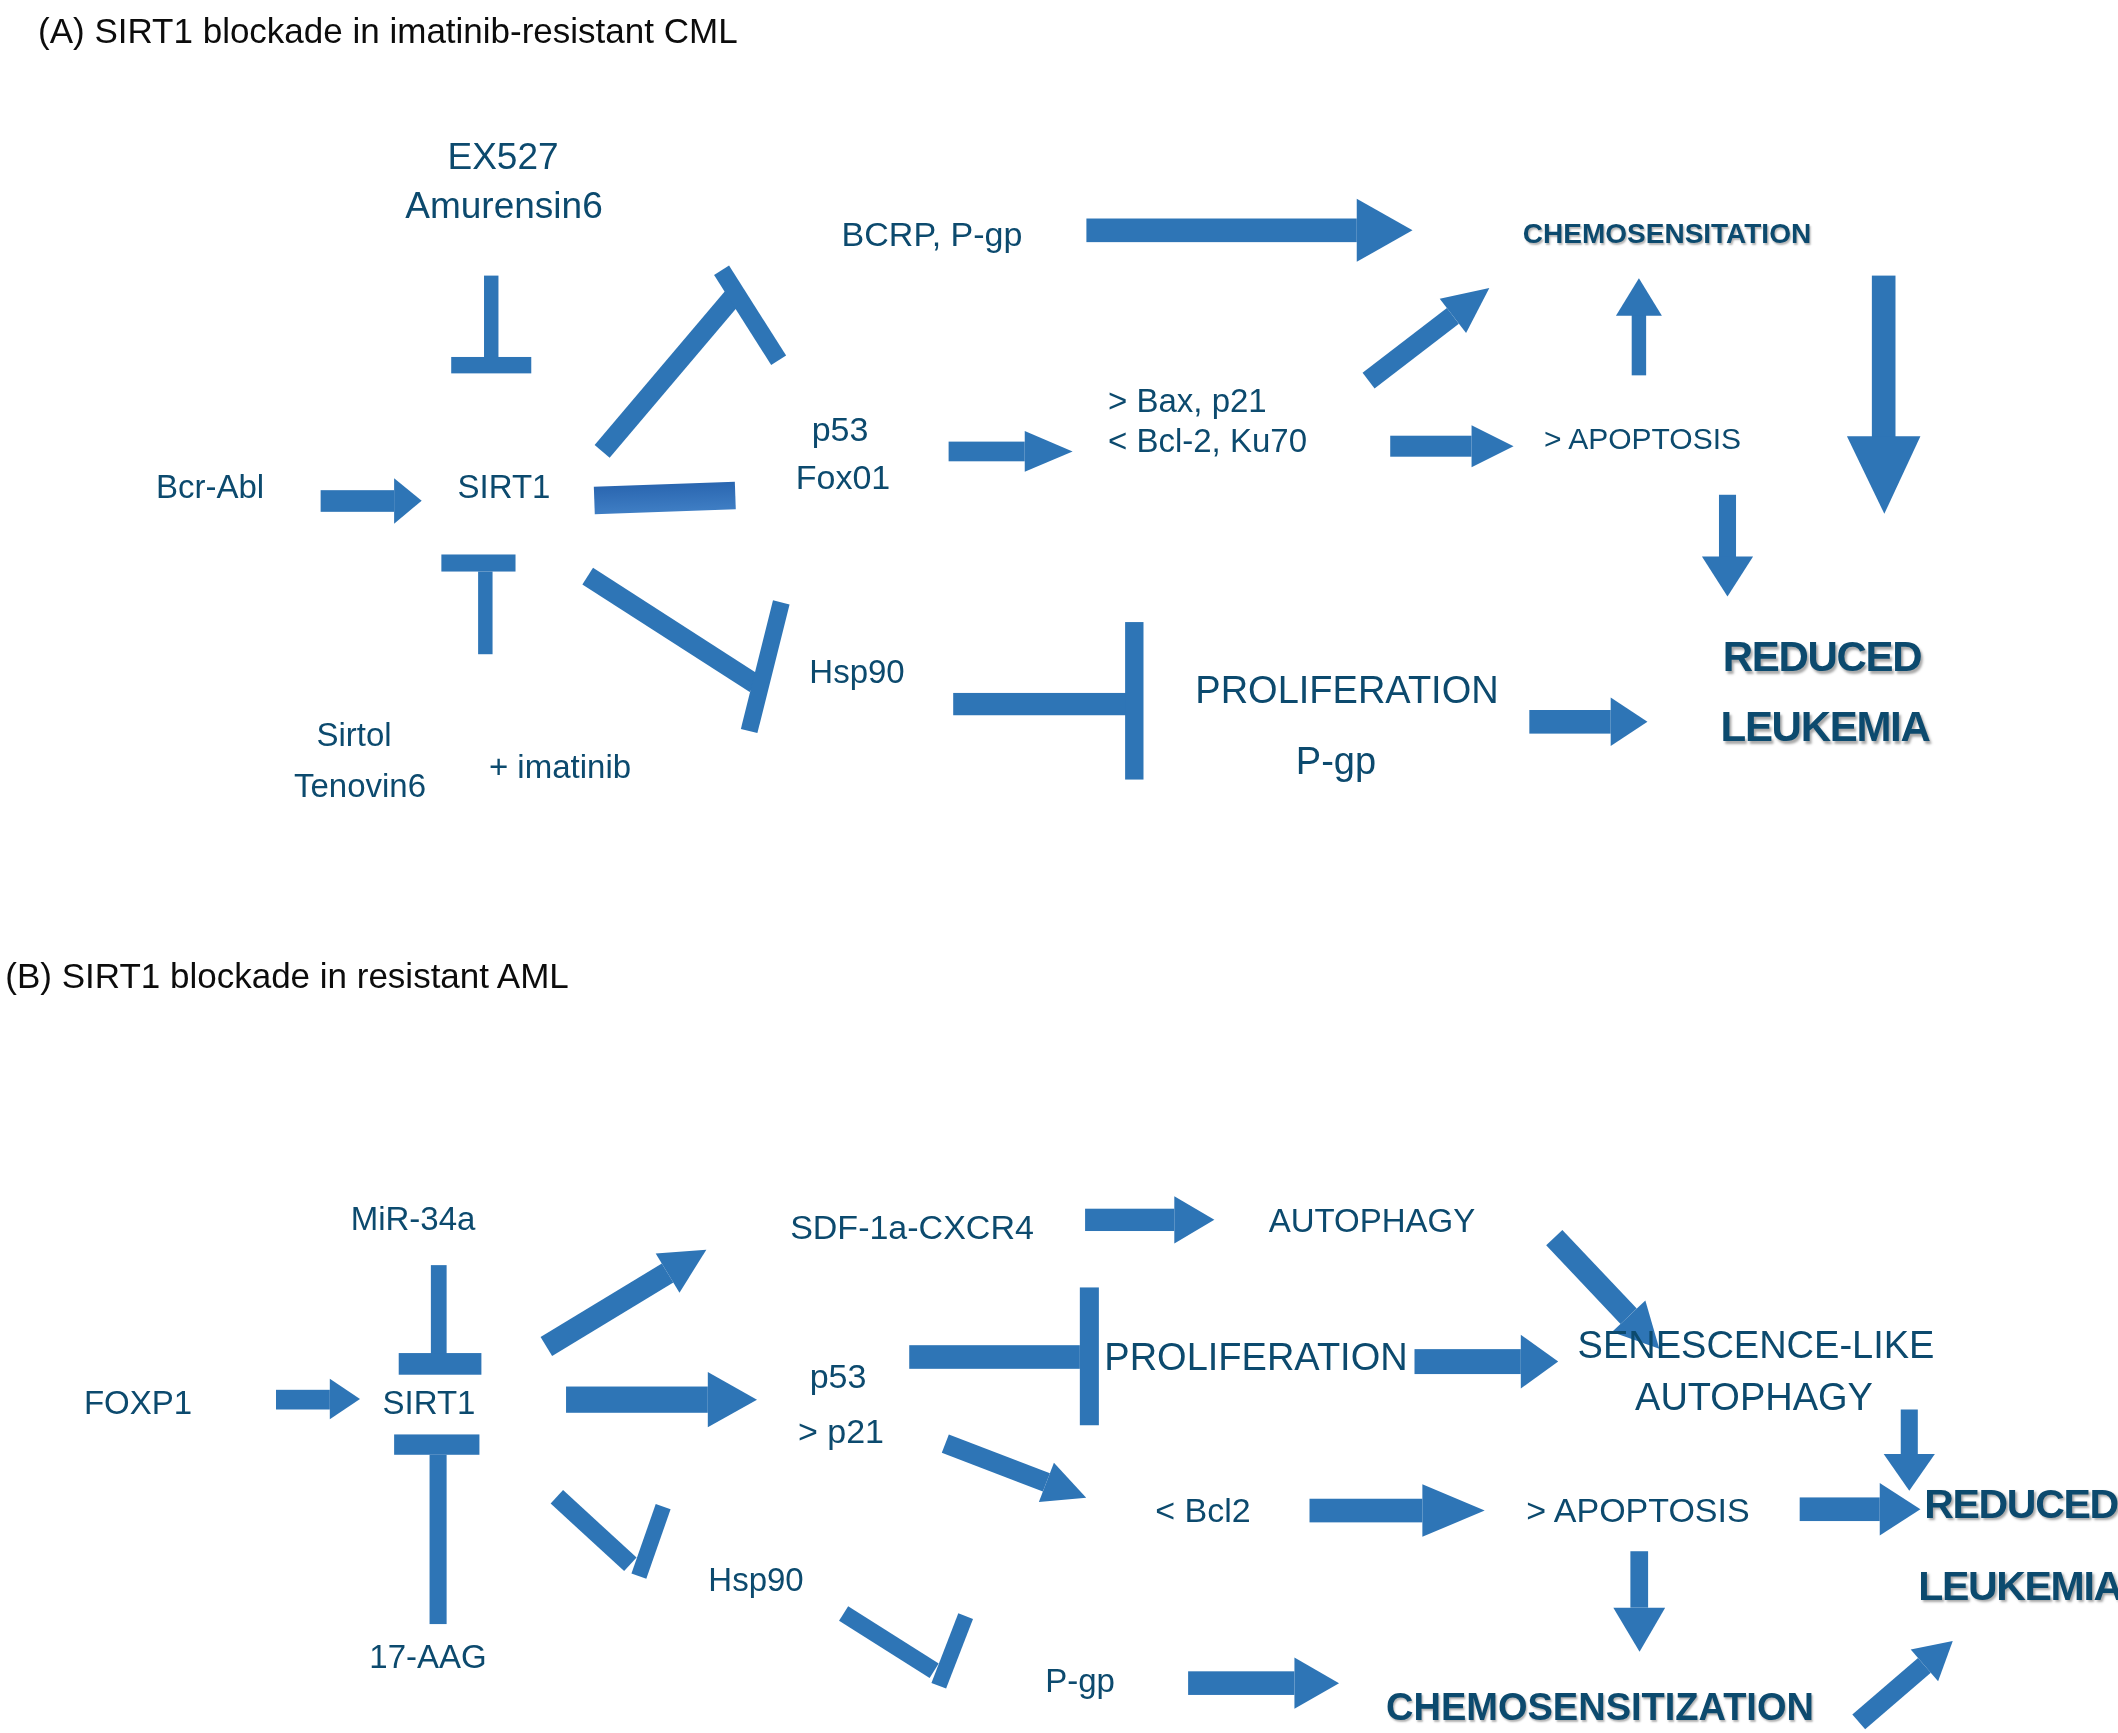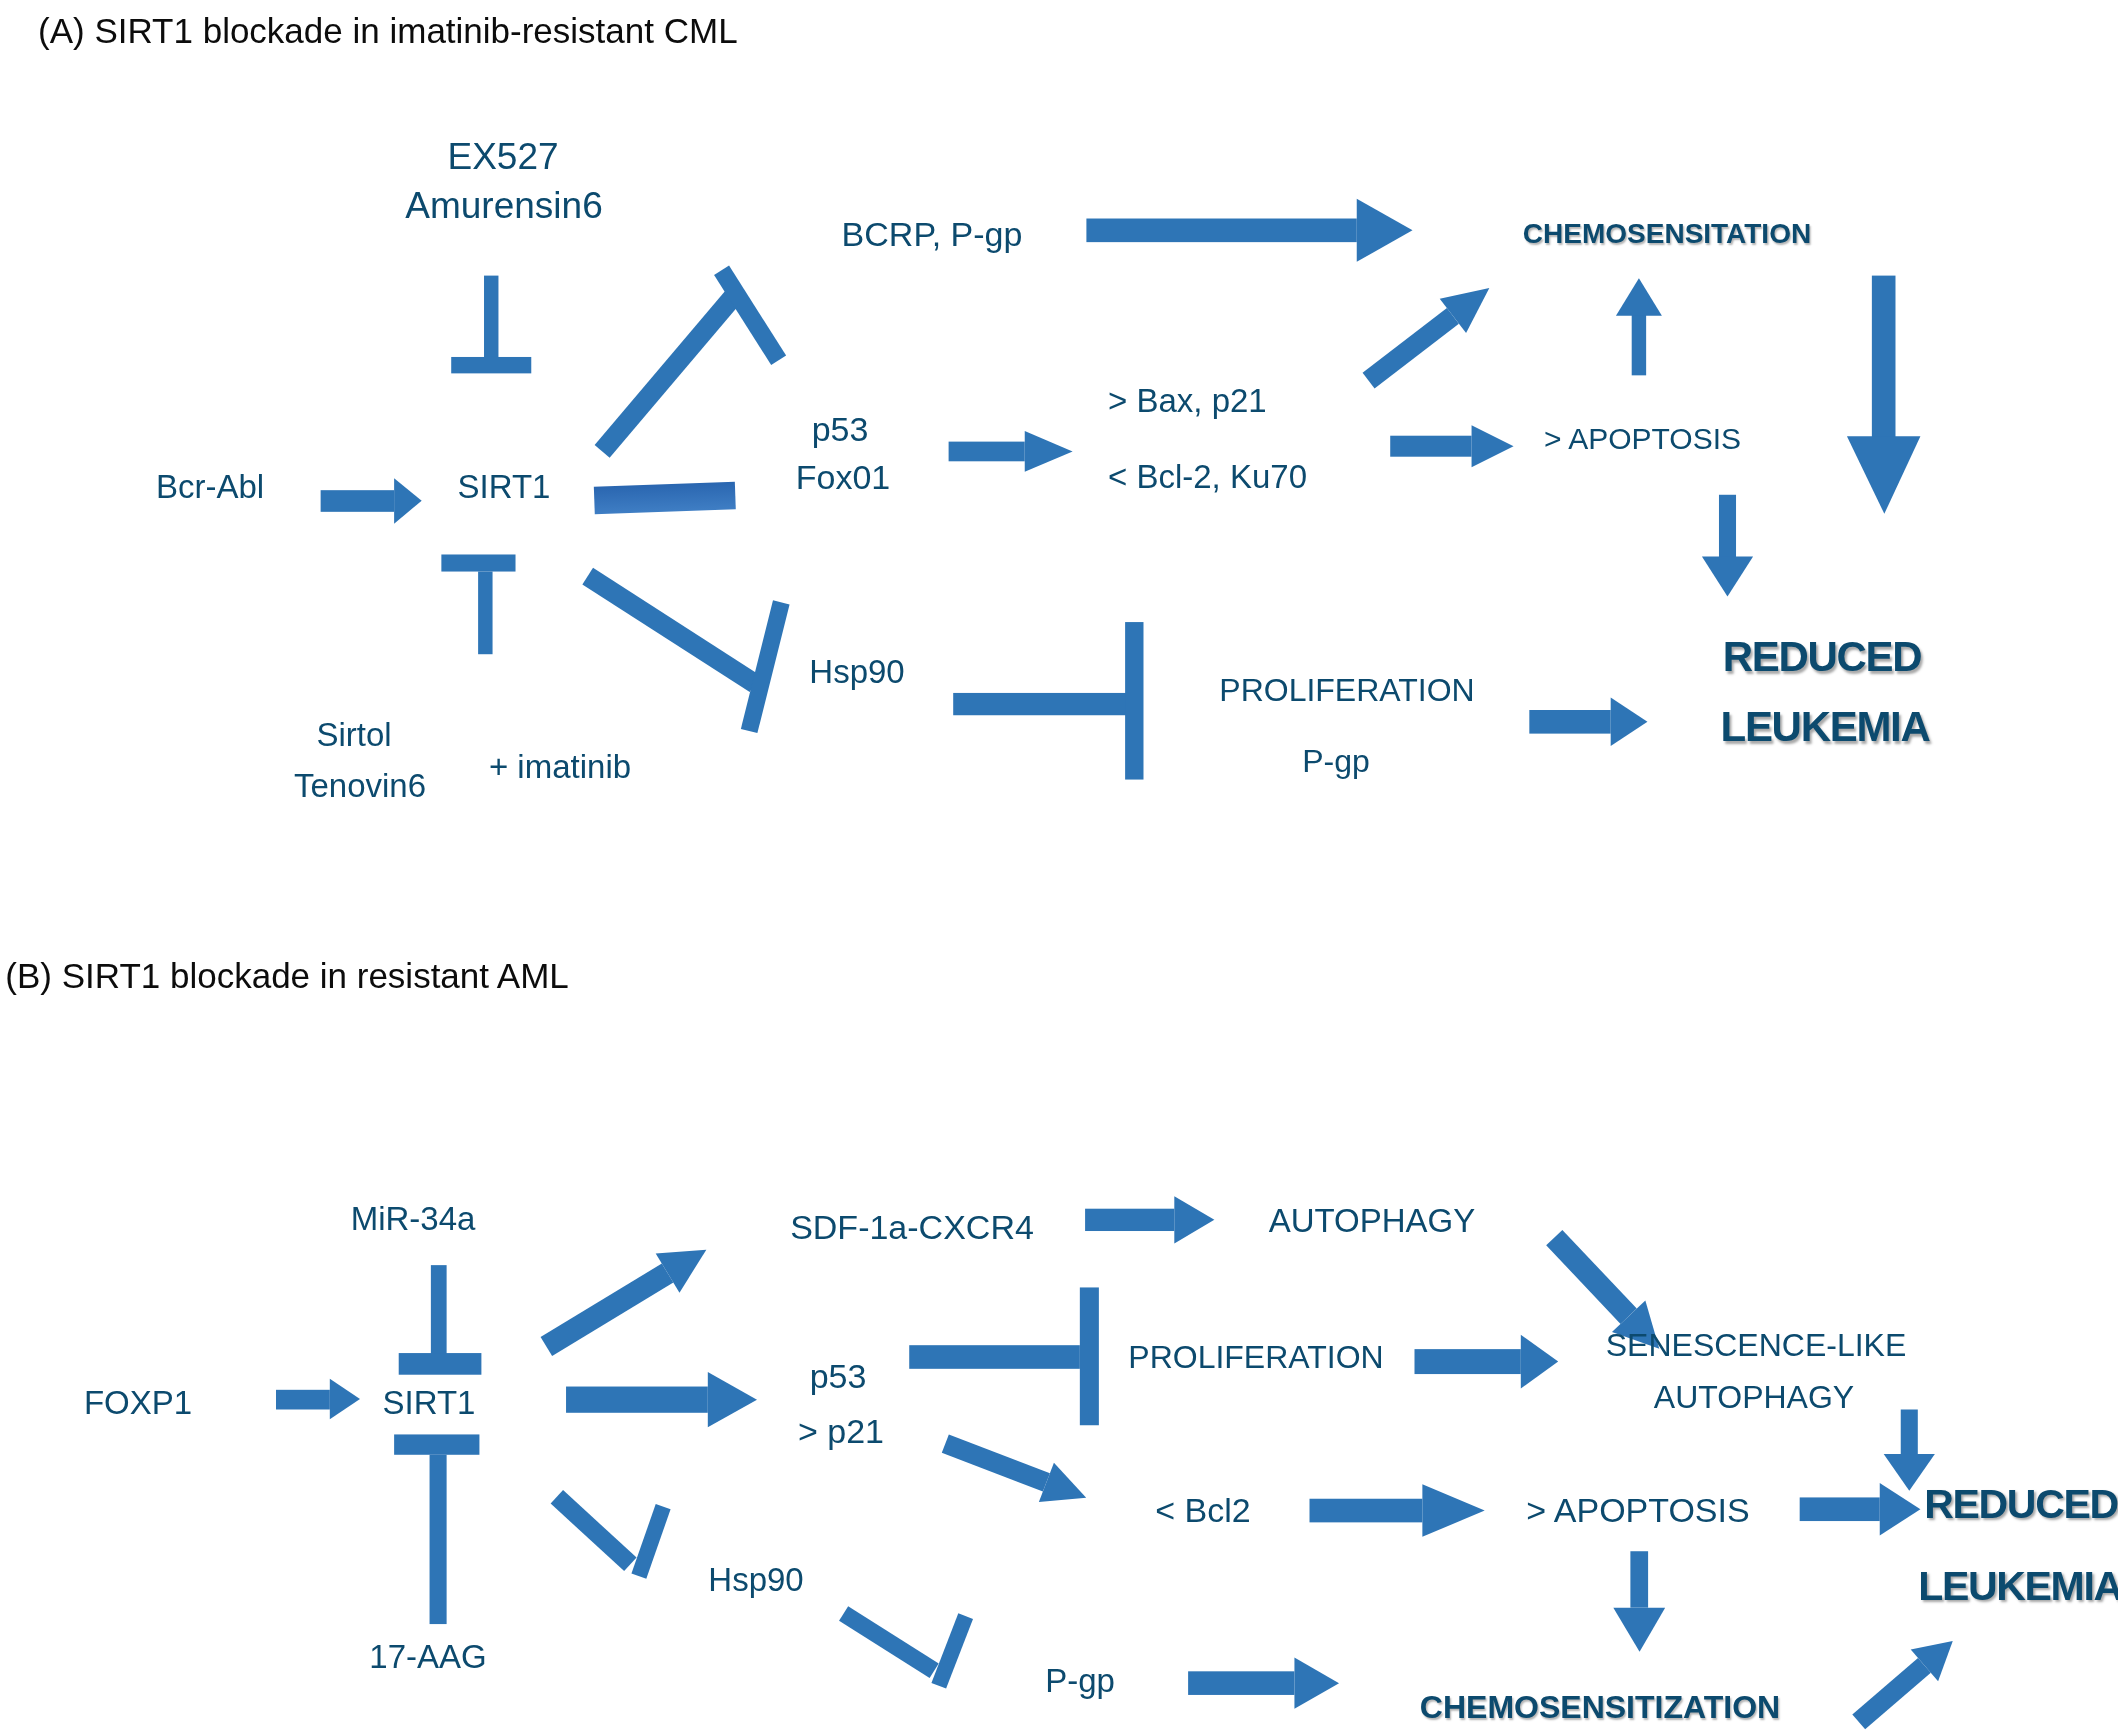--- a/index.html
+++ b/index.html
@@ -35,21 +35,21 @@
     position: absolute;
     white-space: nowrap;
     line-height: 1.1;
     font-size: 35px;
     color: #0c0c0c;
   }
   .f56 { font-size: 37px; }
   .f54 { font-size: 33px; }
   .f52 { font-size: 34px; }
   .f50 { font-size: 33px; }
-  .f48 { font-size: 32px; }
+  .f48 { font-size: 38px; }
   .f46 { font-size: 30px; }
   .f43 { font-size: 28px; }
   .bold { font-weight: bold; }
   .emph {
     font-size: 42px;
     font-weight: 600;
     letter-spacing: -1.3px;
     text-shadow: 2px 2.6px 2.6px rgba(0,0,0,0.35);
   }
   .emphB {
@@ -253,21 +253,21 @@
   <div class="lbl f54" style="left:210px; top:486px;">Bcr-Abl</div>
 
   <div class="lbl f54" style="left:504px; top:486px;">SIRT1</div>
 
   <div class="lbl f52" style="left:840px; top:429px;">p53</div>
 
   <div class="lbl f52" style="left:843px; top:477px;">Fox01</div>
 
   <div class="lbl left f50" style="left:1108px; top:400px;">&gt; Bax, p21</div>
 
-  <div class="lbl left f50" style="left:1108px; top:476px;">&lt; Bcl-2, Ku70</div>
+  <div class="lbl left f50" style="left:1108px; top:440px;">&lt; Bcl-2, Ku70</div>
 
   <div class="lbl left f46" style="left:1544px; top:439px;">&gt; APOPTOSIS</div>
 
   <div class="lbl f54" style="left:354px; top:734px;">Sirtol</div>
 
   <div class="lbl f54" style="left:360px; top:785px;">Tenovin6</div>
 
   <div class="lbl f54" style="left:560px; top:766px;">+ imatinib</div>
 
   <div class="lbl f54" style="left:857px; top:671px;">Hsp90</div>

